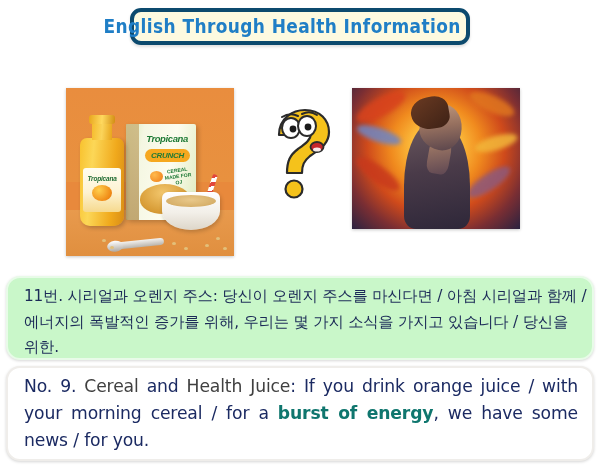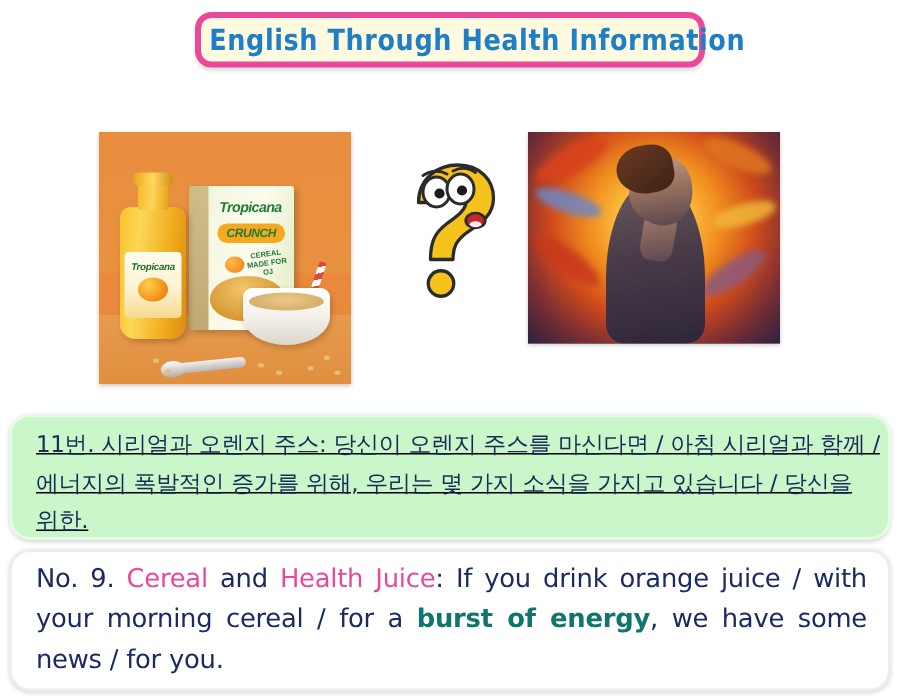--- a/index.html
+++ b/index.html
@@ -17,25 +17,25 @@
 
   
   #title-banner {
     position: absolute;
     left: 130px;
     top: 8px;
     width: 340px;
     height: 37px;
     box-sizing: border-box;
     background: #fdfae0;
-    border: 4px solid #ec4899;
+    border: 4px solid #0c4a6e;
     border-radius: 11px;
     display: flex;
     align-items: center;
-    justify-content: flex-start;
+    justify-content: flex-end;
     box-shadow: 0 2px 3px rgba(0,0,0,0.13);
   }
   #title-text {
     font-family: "Liberation Sans Narrow", "DejaVu Sans Condensed", "Liberation Sans", sans-serif;
     font-weight: bold;
     font-size: 19.5px;
     letter-spacing: 0.4px;
     color: #1f7ec6;
     white-space: nowrap;
     transform: scaleX(0.97);
@@ -229,21 +229,20 @@
     left: 6px;
     top: 276px;
     width: 588px;
     height: 84px;
     box-sizing: border-box;
     background: #c9f7c9;
     border: 2px solid #e8fbe8;
     border-radius: 14px;
     box-shadow: 0 1px 3px rgba(0,0,0,0.16);
     padding: 6px 0 6px 16px;
-    text-decoration: underline;
   }
   #korean-text {
     font-family: "DejaVu Sans", "Liberation Sans", sans-serif;
     font-size: 15.3px;
     line-height: 25.5px;
     color: #1b2a57;
     letter-spacing: -0.2px;
     word-break: keep-all;
   }
 
@@ -263,21 +262,21 @@
   }
   #english-text {
     font-family: "DejaVu Sans", "Liberation Sans", sans-serif;
     font-size: 17.2px;
     line-height: 27px;
     color: #1b2a62;
     text-align: justify;
     text-align-last: left;
     letter-spacing: -0.15px;
   }
-  .hl-red { color: #ec4899; }
+  .hl-red { color: #404040; }
   .hl-bold { font-weight: bold; color: #0f766e; }
 </style>
 </head>
 <body>
 
 <div id="title-banner">
   <span id="title-text">English Through Health Information</span>
 </div>
 
 <div id="media-strip">

